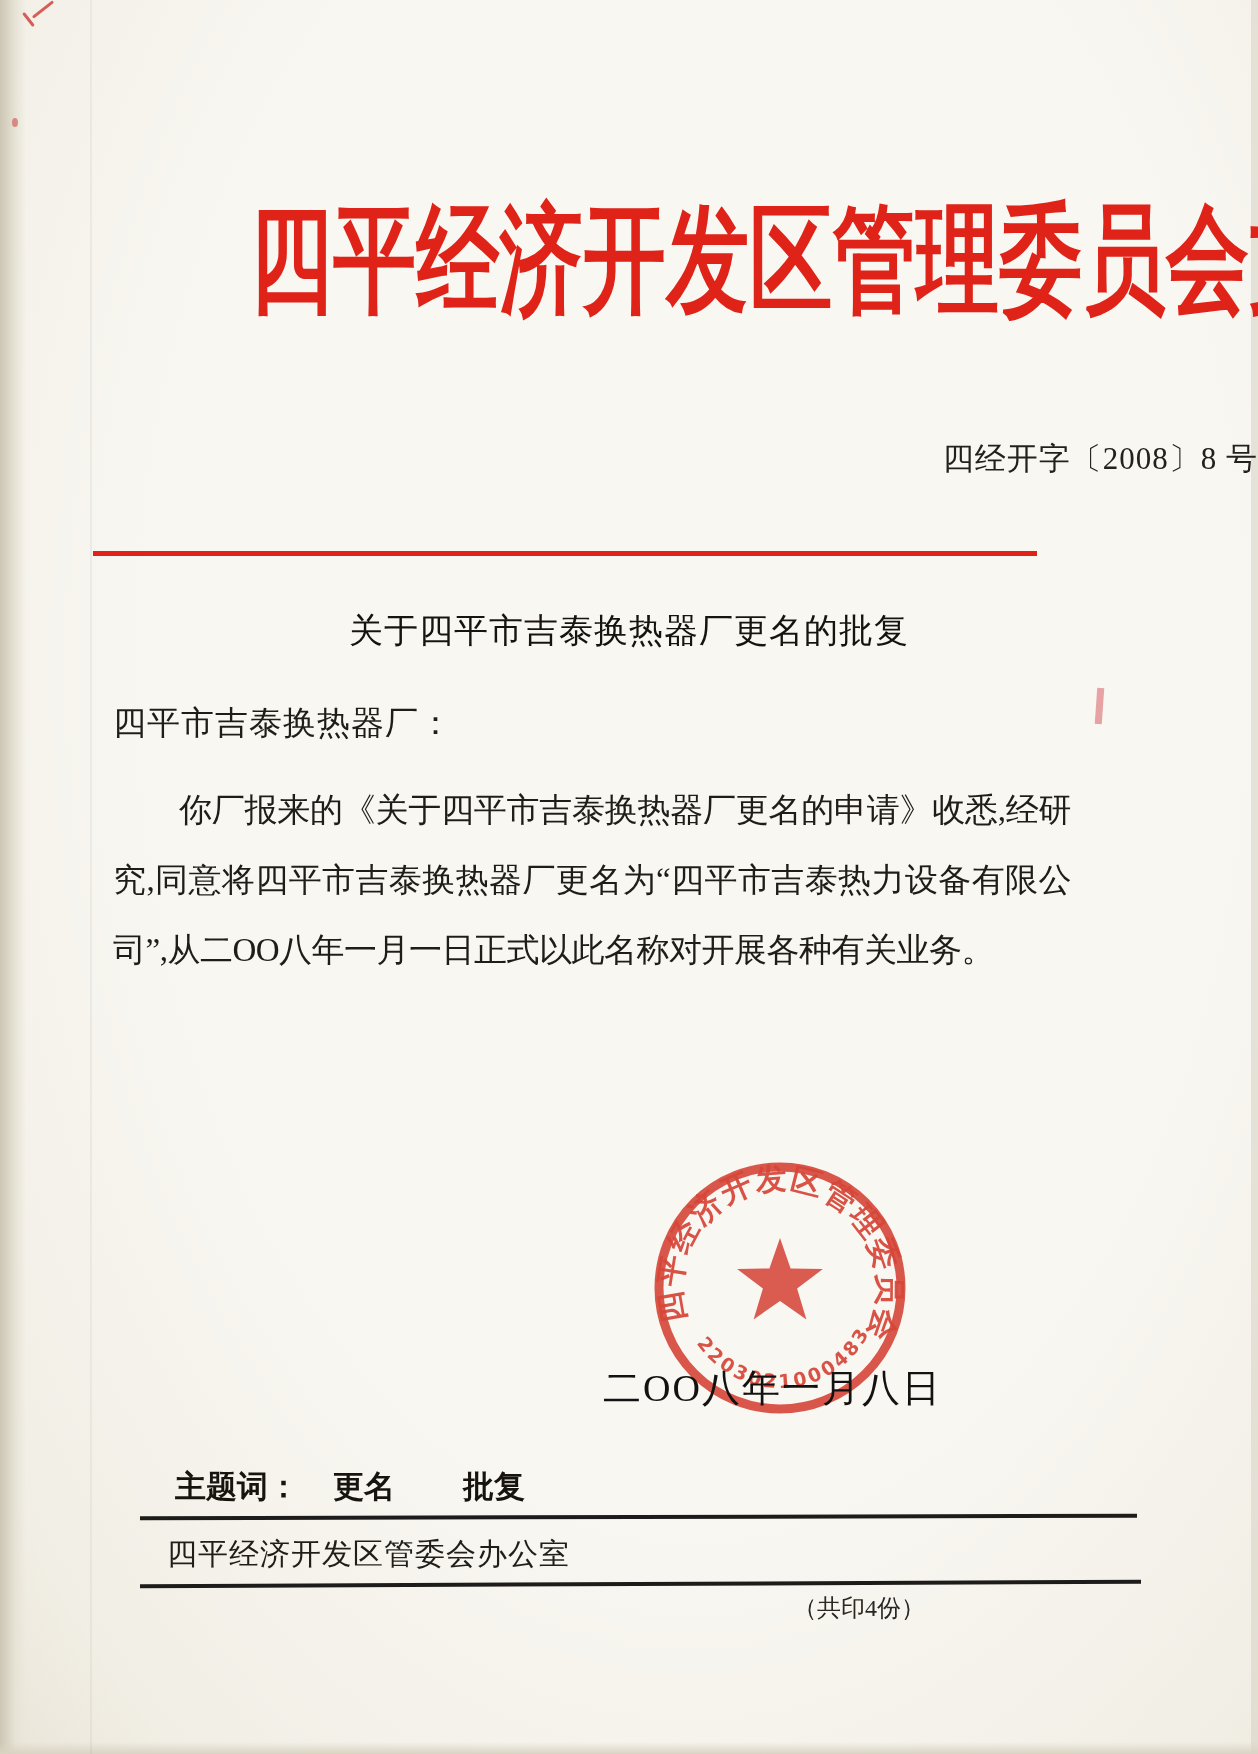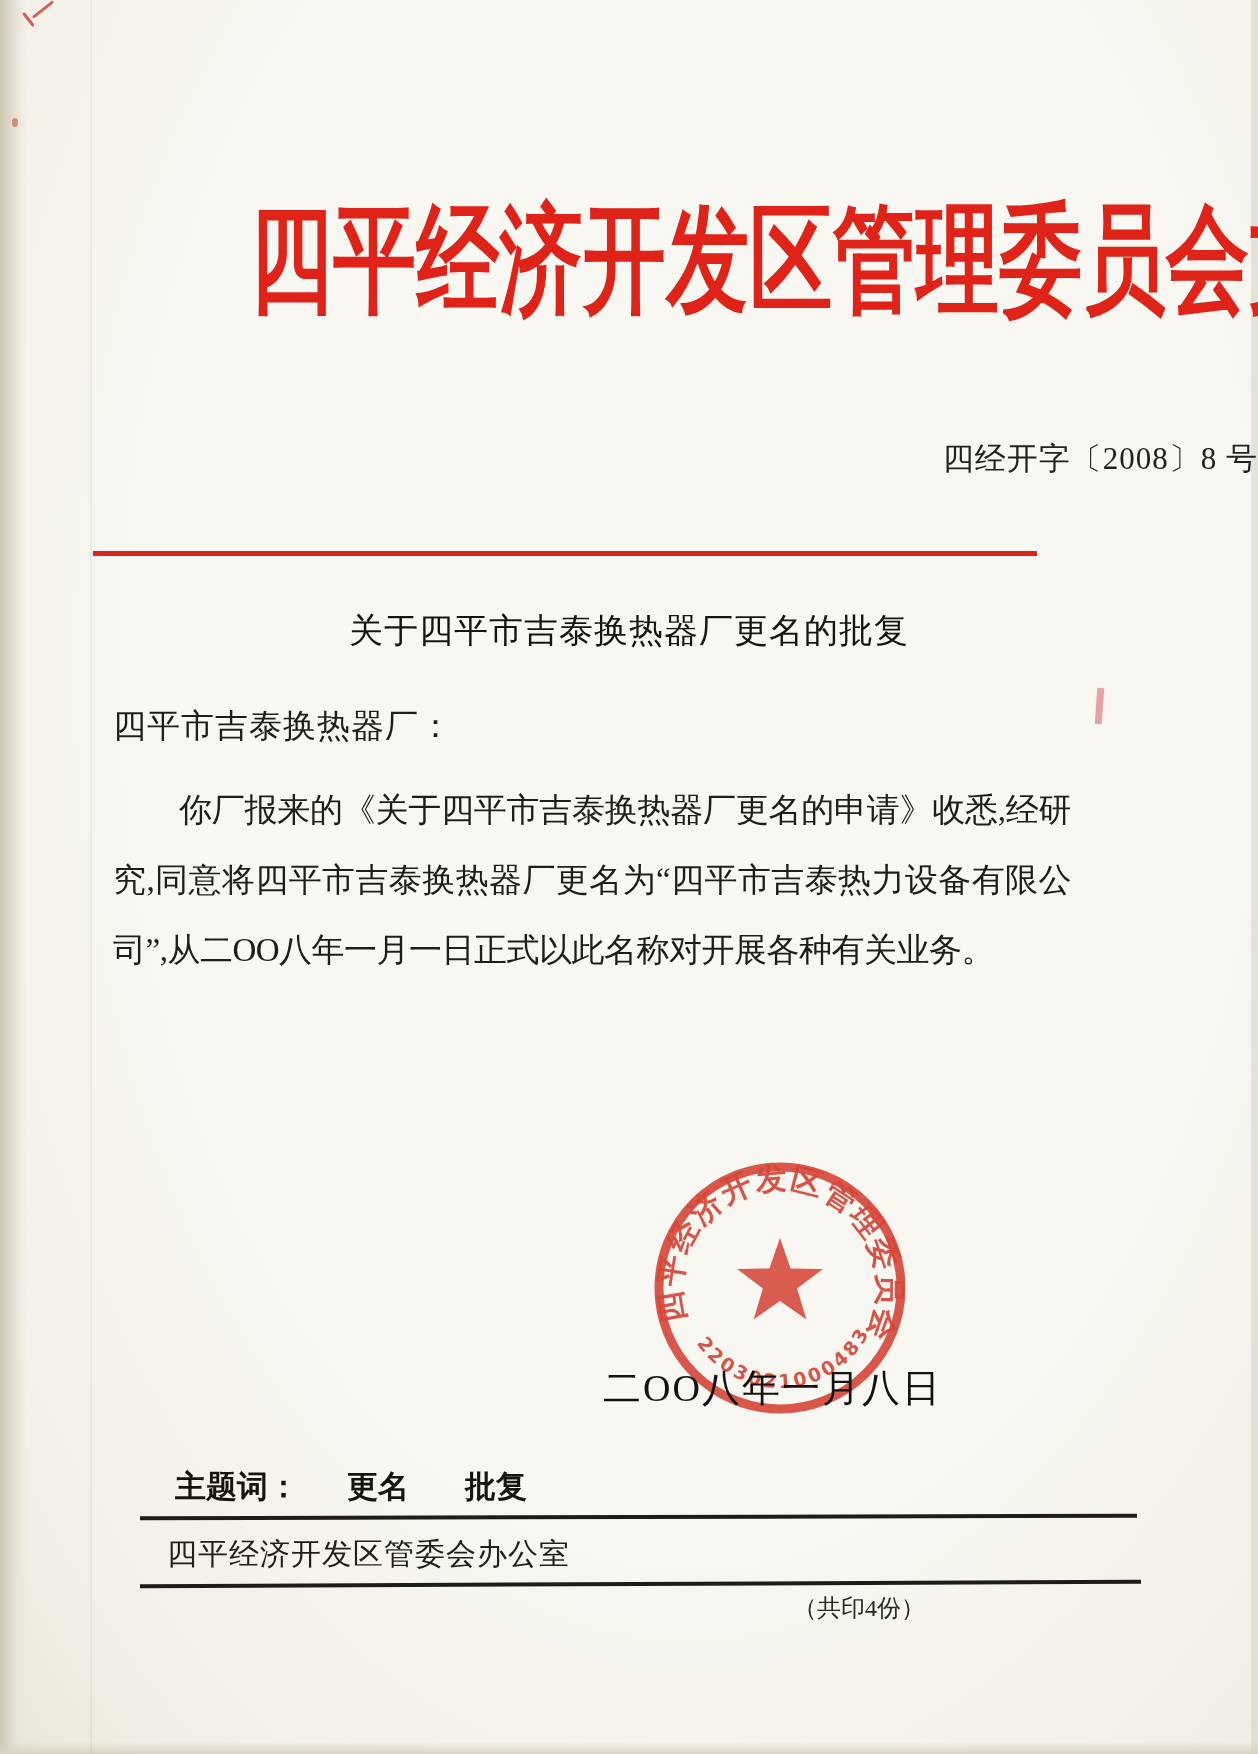--- a/index.html
+++ b/index.html
@@ -36,34 +36,34 @@
     transform:scaleX(.70);transform-origin:center;
   }
   .docno{top:438px;left:0;width:100%;text-align:right;
     font-size:31px;letter-spacing:1px;color:#24211d;}
   .red-rule{top:551px;left:93px;width:944px;height:5px;}
   .doc-title{top:608px;left:0;width:100%;text-align:center;
     font-family:"Liberation Sans","DejaVu Sans",sans-serif;
     font-weight:400;font-size:34px;letter-spacing:1px;color:#17140f;}
   
   .content{top:703px;left:113px;width:958px;font-size:33px;color:#201d19;}
-  .salutation{line-height:46px;letter-spacing:1px;}
+  .salutation{line-height:46px;letter-spacing:1px;font-family:Liberation Mono, monospace;}
   .para{margin-top:26px;line-height:70px;text-indent:66px;
     text-align:justify;letter-spacing:-0.5px;}
   .closing{margin-top:0;line-height:70px;text-indent:66px;}
   
   .issue-date{top:1363px;left:603px;font-size:38px;letter-spacing:2px;
     color:#141210;z-index:3;}
   .seal{top:1156px;left:648px;width:264px;height:264px;z-index:2;
     mix-blend-mode:multiply;opacity:.92;}
   
   .kw-row{top:1466px;left:175px;display:flex;align-items:flex-start;
     font-family:"Liberation Sans","DejaVu Sans",sans-serif;
-    font-weight:700;font-size:31px;color:#17140f;}
-  .kw-row .kw1{margin-left:48px;}
+    font-weight:700;font-size:31px;color:#17140f;gap:12px;}
+  .kw-row .kw1{margin-left:22px;}
   .kw-row .kw2{margin-left:56px;}
   .rule{background:#1d1c1a;height:4px;}
   .rule-top{top:1515px;left:140px;width:997px;transform:rotate(-0.15deg);}
   .rule-bot{top:1582px;left:140px;width:1001px;transform:rotate(-0.25deg);}
   .office{top:1534px;left:167px;font-size:30px;letter-spacing:1px;color:#211e1a;}
   .printdate{top:1534px;left:722px;font-size:30px;letter-spacing:1px;color:#211e1a;}
   .copies{top:1592px;left:793px;font-size:24px;color:#2a2722;}
 </style>
 </head>
 <body>

